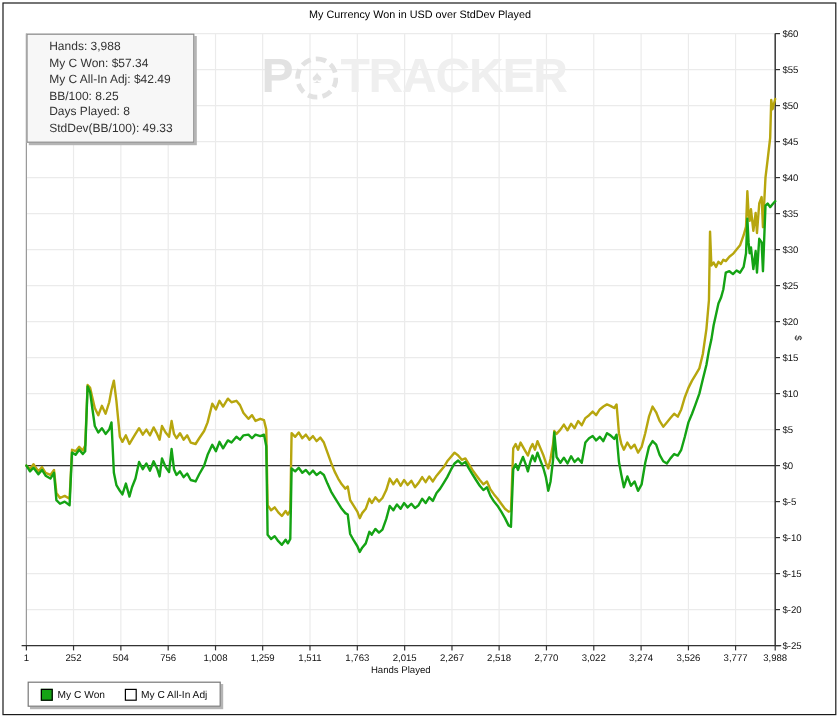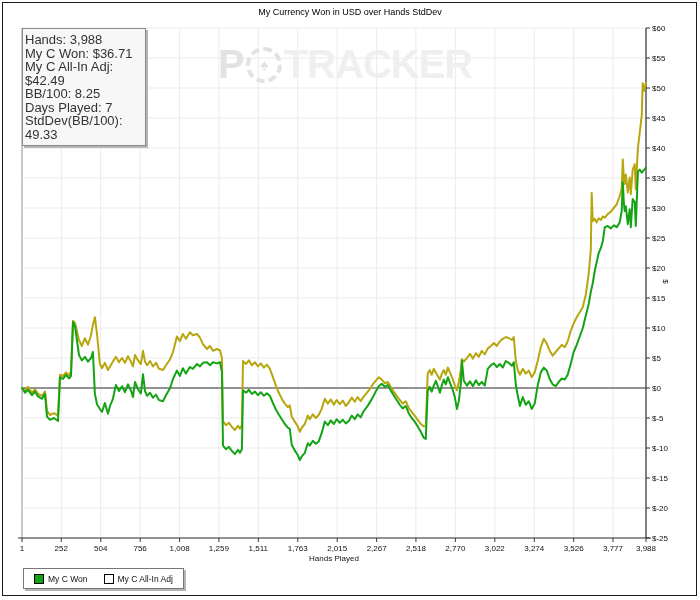--- a/index.html
+++ b/index.html
@@ -5,21 +5,21 @@
   html,body{margin:0;padding:0;background:#fff;}
   #stage{position:relative;width:700px;height:600px;background:#fff;overflow:hidden;
          font-family:"Liberation Sans","DejaVu Sans",sans-serif;}
   #frame{position:absolute;left:2px;top:2px;width:693px;height:592px;border:1px solid #1a1a1a;}
   #title{position:absolute;left:0;top:7px;width:700px;text-align:center;
          font-size:9px;color:#000;}
   #chart-svg{position:absolute;left:0;top:0;}
   #chart-svg text{font-family:"Liberation Sans","DejaVu Sans",sans-serif;font-size:8px;fill:#111;}
   #info-box{position:absolute;left:22px;top:28px;width:116px;background:#f7f7f7;
             border:1px solid #8a8a8a;box-shadow:2px 2px 0 #b5b5b5;
-            padding:4px 4px 4px 2px;font-size:13px;line-height:13.5px;color:#333;}
+            padding:4px 4px 4px 18px;font-size:10px;line-height:13.5px;color:#333;}
   #watermark{position:absolute;left:218px;top:42px;display:flex;align-items:center;
              font-weight:bold;font-size:40px;letter-spacing:-1px;user-select:none;}
   #watermark .wm-dark{color:#e2e2e2;}
   #watermark .wm-light{color:#efefef;}
   #wm-chip{display:inline-flex;align-items:center;justify-content:center;
            width:28px;height:28px;border:4px dashed #e2e2e2;border-radius:50%;
            margin:0 2px;flex:0 0 auto;}
   #wm-chip span{font-size:15px;color:#e2e2e2;line-height:1;}
   #y-axis-title{position:absolute;left:663px;top:277px;font-size:8px;color:#111;
                 transform:rotate(90deg);}
@@ -28,21 +28,21 @@
           box-shadow:2px 2px 0 #b5b5b5;}
   .legend-entry{display:flex;align-items:center;gap:4px;font-size:8.5px;color:#111;}
   .legend-swatch{width:8px;height:8px;border:1px solid #000;display:inline-block;}
 </style>
 <title>My Currency Won in USD over Hands Played</title></head>
 <body>
 
 <div id="stage">
   <div id="frame"></div>
 
-  <div id="title">My Currency Won in USD over Hands StdDev</div>
+  <div id="title">My Currency Won in USD over StdDev Played</div>
 
   <svg id="chart-svg" width="700" height="600">
       <line x1="22" y1="28" x2="22" y2="538" stroke="#ebebeb" stroke-width="1"></line>
       <line x1="61.2836719337848" y1="28" x2="61.2836719337848" y2="538" stroke="#ebebeb" stroke-width="1"></line>
       <line x1="100.72385252069225" y1="28" x2="100.72385252069225" y2="538" stroke="#ebebeb" stroke-width="1"></line>
       <line x1="140.1640331075997" y1="28" x2="140.1640331075997" y2="538" stroke="#ebebeb" stroke-width="1"></line>
       <line x1="179.60421369450714" y1="28" x2="179.60421369450714" y2="538" stroke="#ebebeb" stroke-width="1"></line>
       <line x1="218.88788562829194" y1="28" x2="218.88788562829194" y2="538" stroke="#ebebeb" stroke-width="1"></line>
       <line x1="258.3280662151994" y1="28" x2="258.3280662151994" y2="538" stroke="#ebebeb" stroke-width="1"></line>
       <line x1="297.76824680210683" y1="28" x2="297.76824680210683" y2="538" stroke="#ebebeb" stroke-width="1"></line>
@@ -155,24 +155,24 @@
   <div id="watermark">
     <span class="wm-dark">P</span>
       <span id="wm-chip">
         <span>♠</span>
       </span>
       <span class="wm-light">TRACKER</span>
   </div>
 
   <div id="info-box">
     <div>Hands: 3,988</div>
-    <div>My C Won: $36.71</div>
+    <div>My C Won: $57.34</div>
     <div>My C All-In Adj: $42.49</div>
     <div>BB/100: 8.25</div>
-    <div>Days Played: 7</div>
+    <div>Days Played: 8</div>
     <div>StdDev(BB/100): 49.33</div>
   </div>
 
   <div id="y-axis-title">$</div>
 
   <div id="legend">
     <div class="legend-entry">
       <span class="legend-swatch" style="background: rgb(20, 163, 20);"></span>
       <span>My C Won</span>
     </div>

